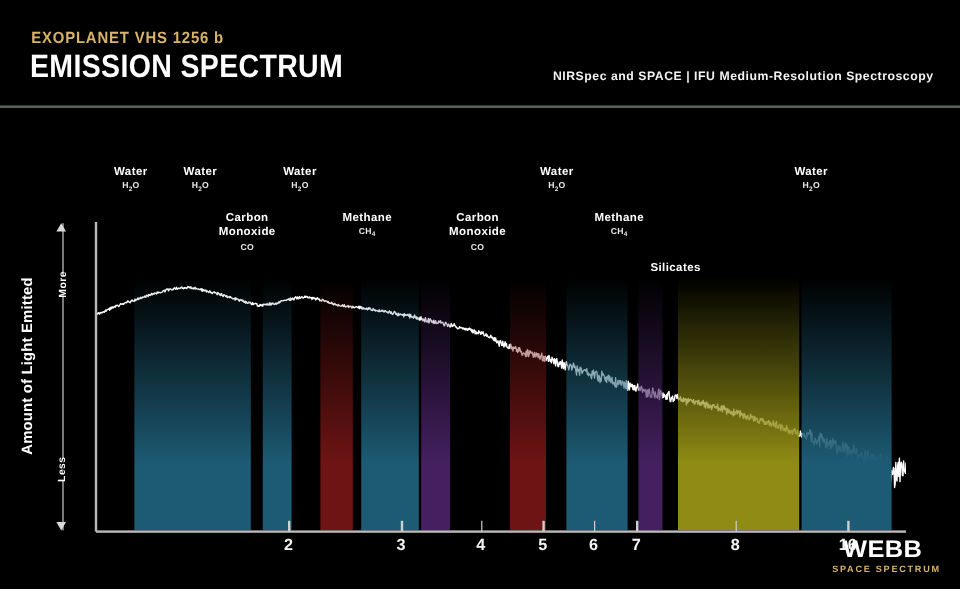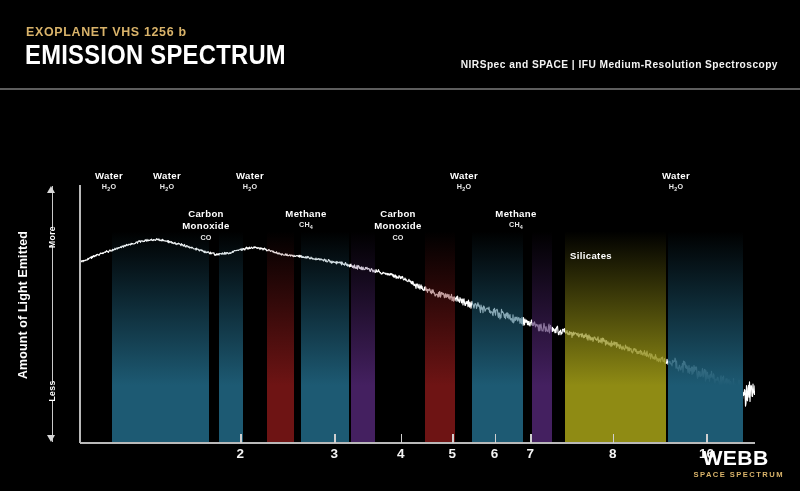--- a/index.html
+++ b/index.html
@@ -52,21 +52,21 @@
     background:#b9b9b9;
   }
 
   .tick{position:absolute;top:344px;width:1.5px;height:9px;background:#cfcfcf;}
   .ticklabel{
     position:absolute;top:356px;font-size:13.5px;font-weight:700;
     color:#f4f4f4;transform:translateX(-50%);white-space:nowrap;
   }
 
   
-  .mol{position:absolute;text-align:center;transform:translateX(-50%);white-space:nowrap;margin-top:32px;}
+  .mol{position:absolute;text-align:center;transform:translateX(-50%);white-space:nowrap;}
   .mol .n{font-size:9.6px;font-weight:700;letter-spacing:.035em;color:#ffffff;line-height:1.28;}
   .mol .f{font-size:7.2px;font-weight:700;letter-spacing:.03em;color:#e8e8e8;line-height:1.3;}
   .mol .f sub{font-size:5.4px;vertical-align:baseline;position:relative;top:1.5px;}
 
   
   .ylab{
     position:absolute;left:2px;top:96px;width:22px;height:256px;
   }
   .ylab .txt{
     position:absolute;left:-104px;top:112px;width:250px;
@@ -194,21 +194,21 @@
           <div class="f">CO</div>
         </div>
         <div class="mol" style="left: 464px; top: 48px;">
           <div class="n">Water</div>
           <div class="f">H<sub>2</sub>O</div>
         </div>
         <div class="mol" style="left: 516px; top: 86px;">
           <div class="n">Methane</div>
           <div class="f">CH<sub>4</sub></div>
         </div>
-        <div class="mol" style="left: 584px; top: 128px; padding-left: 14px;">
+        <div class="mol" style="left: 556px; top: 128px; padding-left: 14px;">
           <div class="n">Silicates</div>
         </div>
         <div class="mol" style="left: 676px; top: 48px;">
           <div class="n">Water</div>
           <div class="f">H<sub>2</sub>O</div>
         </div>
       </div>
 
     <div class="logo">
       <span class="wm">WEBB</span>

